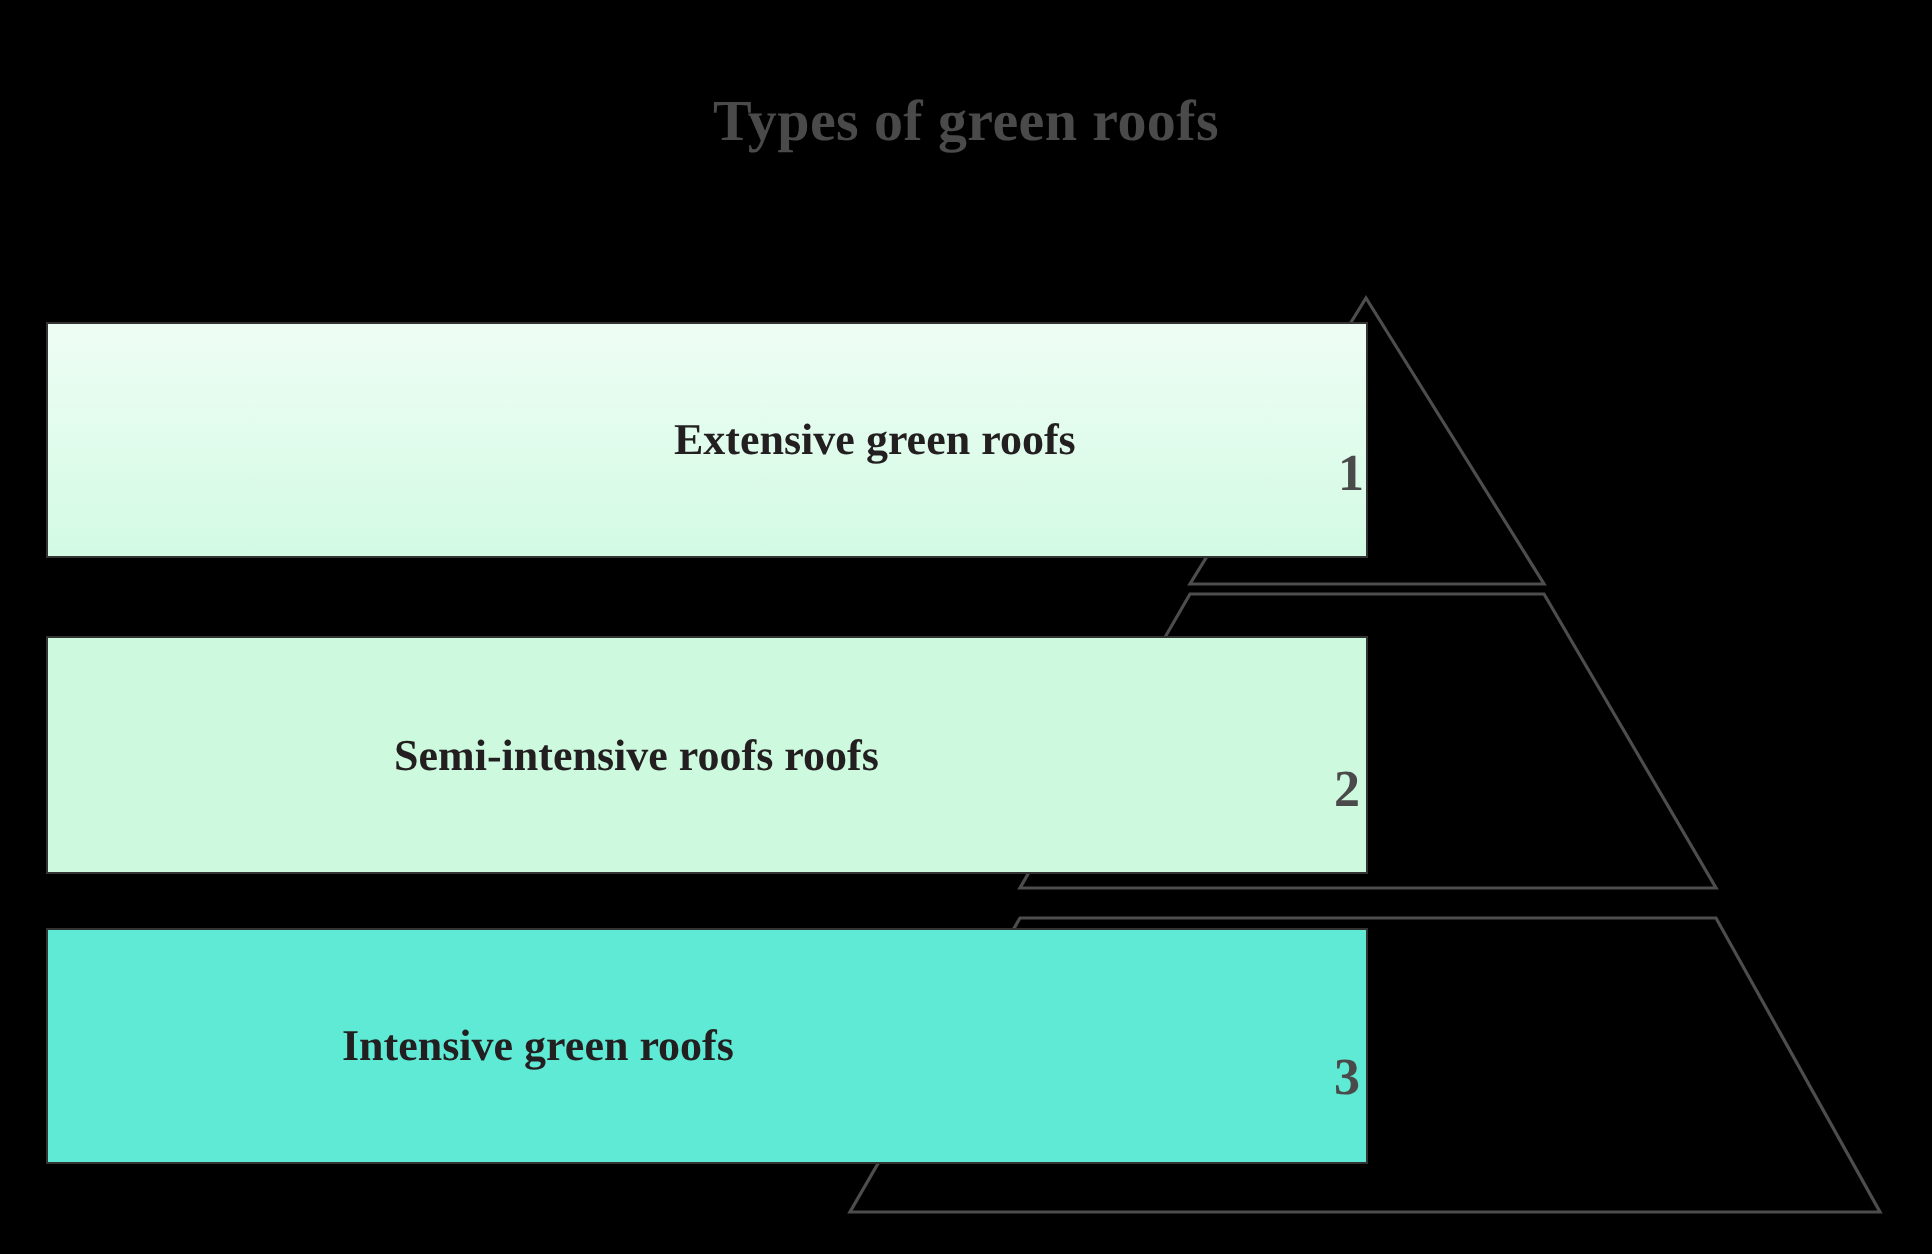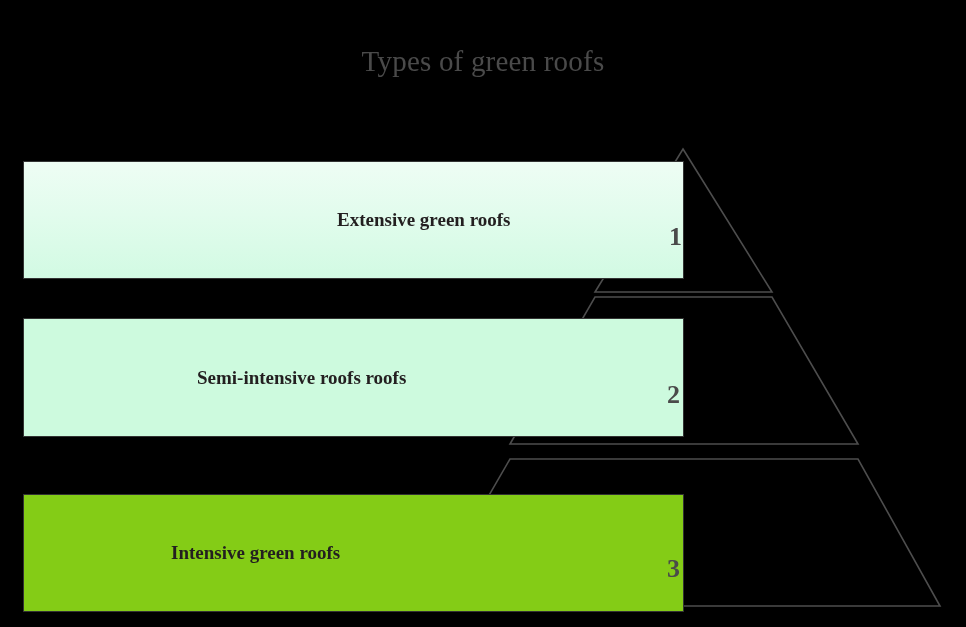--- a/index.html
+++ b/index.html
@@ -23,21 +23,21 @@
     height: 627px;
     background: #000000;
   }
   #chart-title {
     position: absolute;
     left: 0;
     top: 45px;
     width: 966px;
     text-align: center;
     font-family: "Liberation Serif", "DejaVu Serif", serif;
-    font-weight: normal;
+    font-weight: bold;
     font-size: 29px;
     letter-spacing: 0.2px;
     color: #4a4a4a;
     white-space: nowrap;
   }
   #pyramid-svg {
     position: absolute;
     left: 0;
     top: 0;
     width: 966px;
@@ -54,21 +54,21 @@
     position: absolute;
     box-sizing: border-box;
     border: 1.5px solid #333333;
   }
   .band-label {
     position: absolute;
     top: 50%;
     transform: translateY(-50%);
     font-family: "Liberation Serif", "DejaVu Serif", serif;
     font-weight: bold;
-    font-size: 19px;
+    font-size: 22px;
     color: #231f20;
     white-space: nowrap;
   }
   .band-number {
     position: absolute;
     font-family: "Liberation Serif", "DejaVu Serif", serif;
     font-weight: bold;
     font-size: 26px;
     color: #4a4a4a;
     white-space: nowrap;
@@ -92,24 +92,24 @@
     width: 661px;
     height: 119px;
     background: #cdfade;
   }
   #band-2 .band-label { left: 173px; }
   #band-2 .band-number { left: 643px; top: 61px; }
 
   
   #band-3 {
     left: 23px;
-    top: 494px;
+    top: 464px;
     width: 661px;
     height: 118px;
-    background: #84cc16;
+    background: #5eead4;
   }
   #band-3 .band-label { left: 147px; }
   #band-3 .band-number { left: 643px; top: 59px; }
 </style>
 </head>
 <body>
 
 <div id="stage">
 
   <div id="chart-title">Types of green roofs</div>

